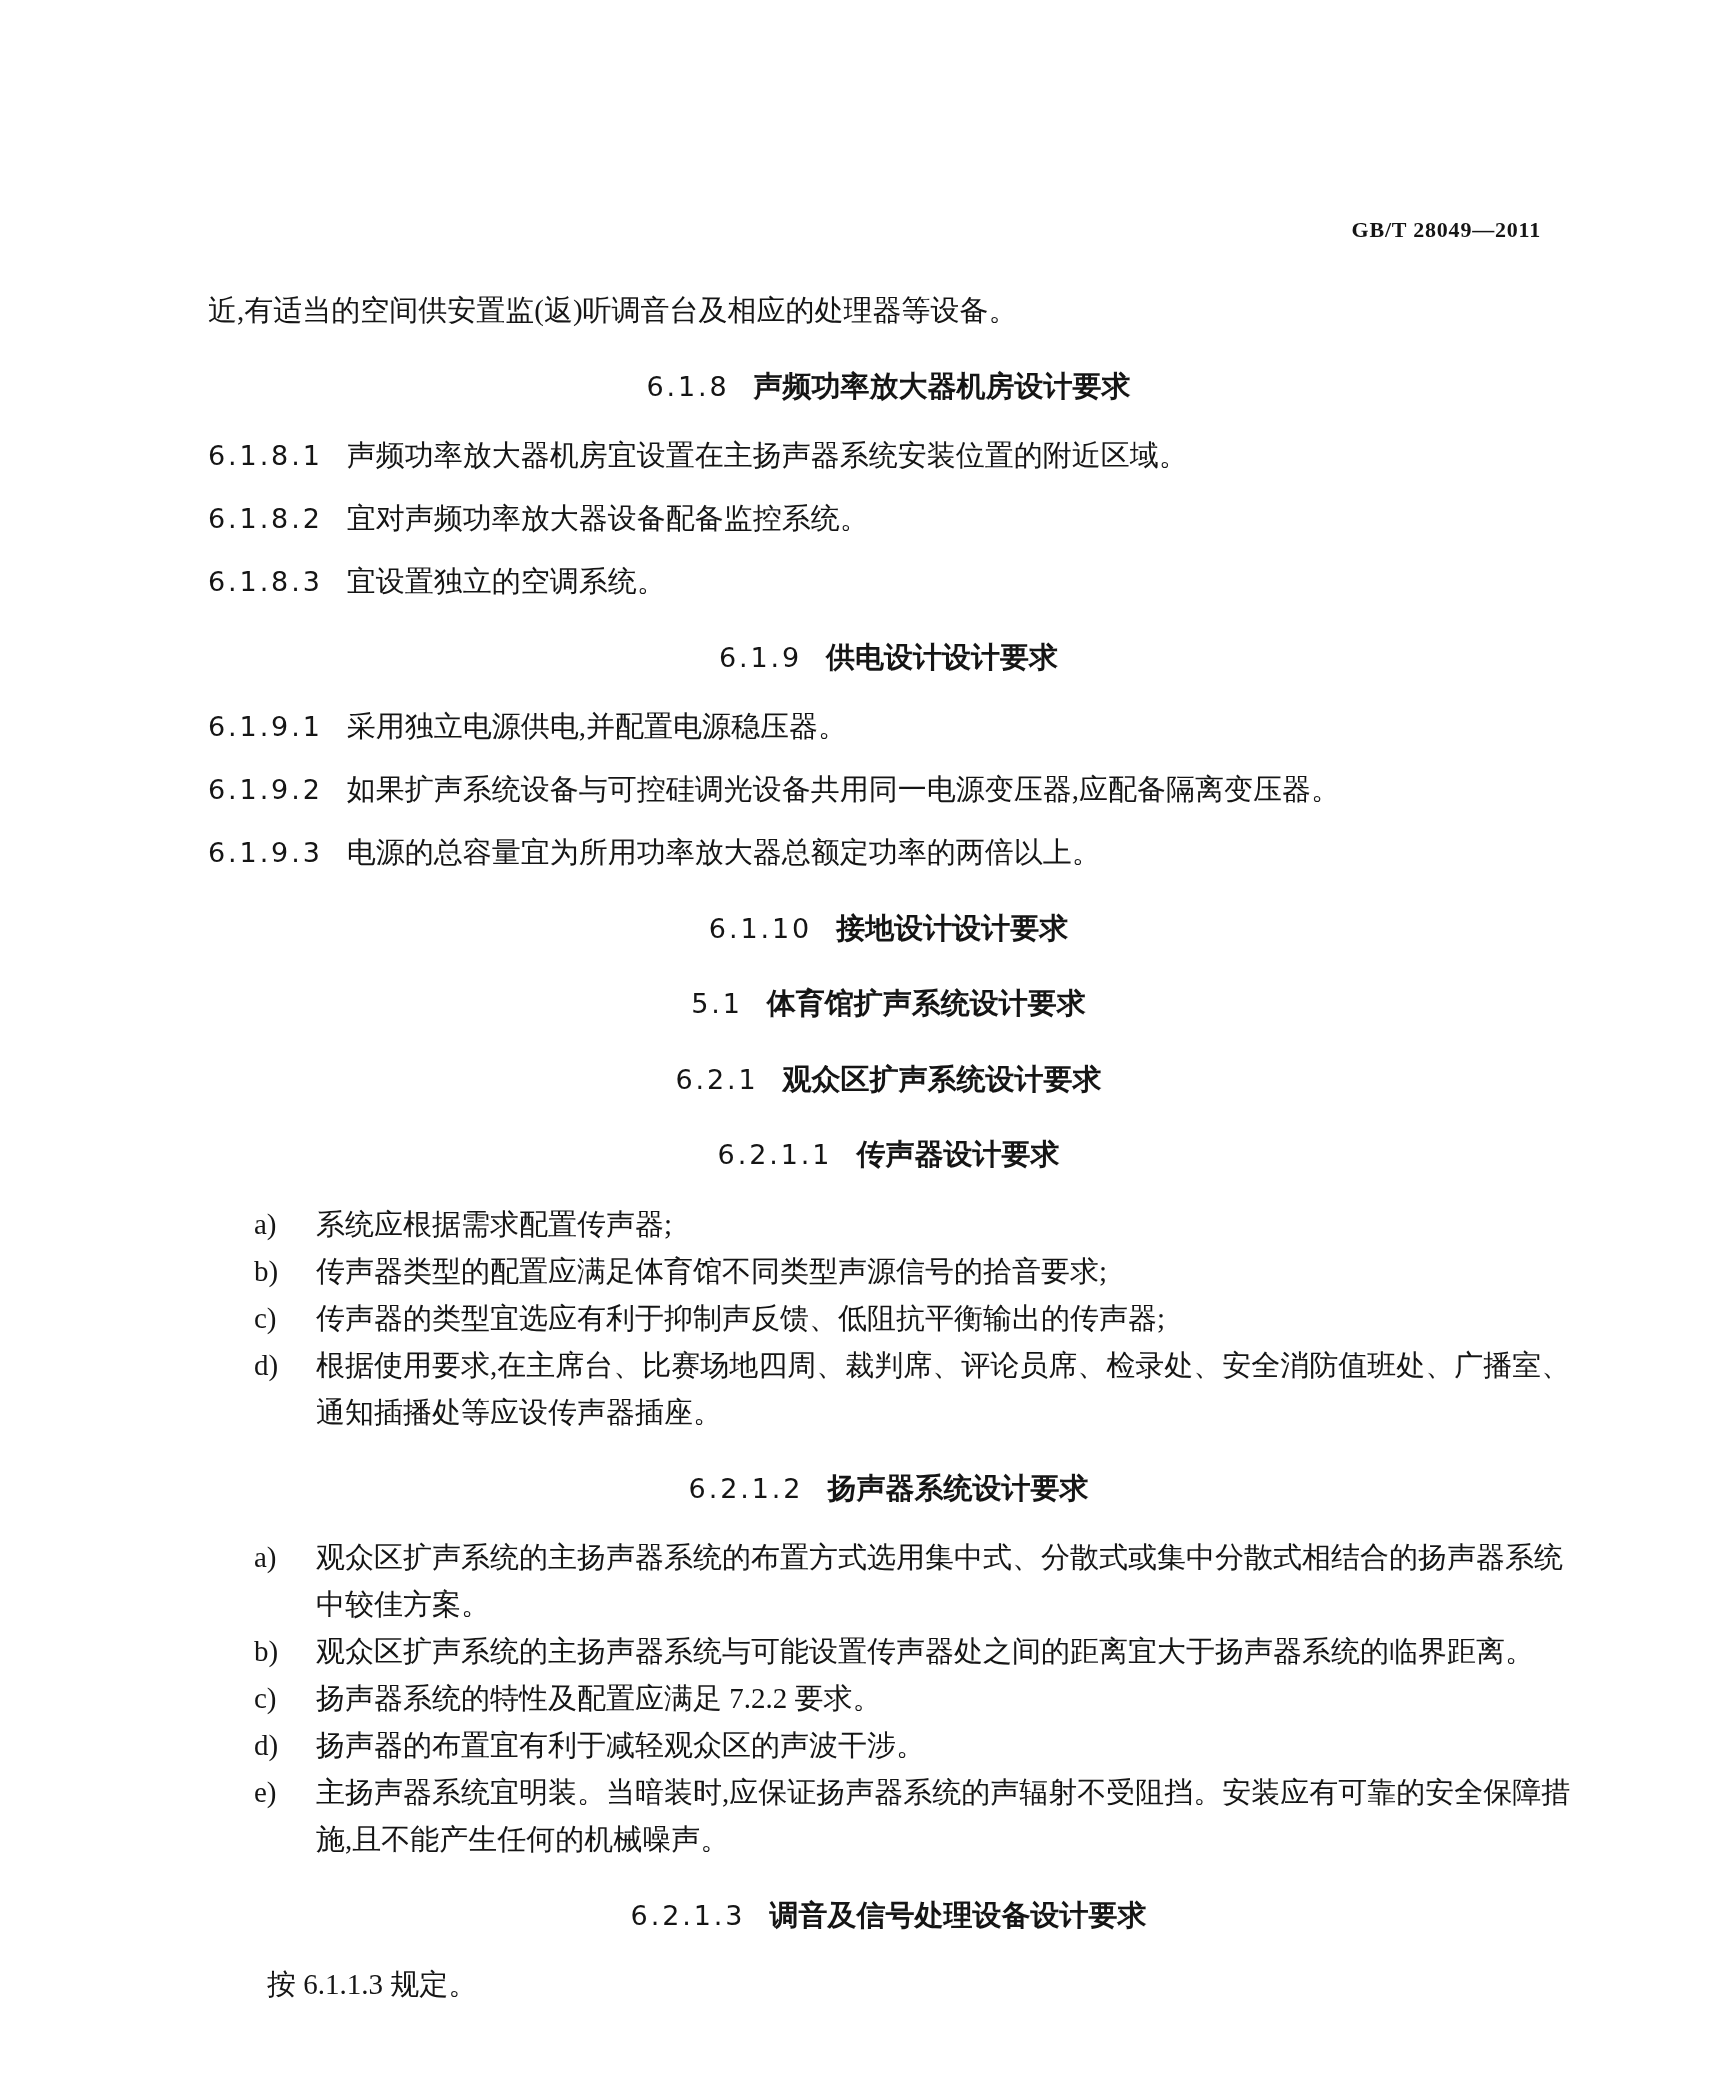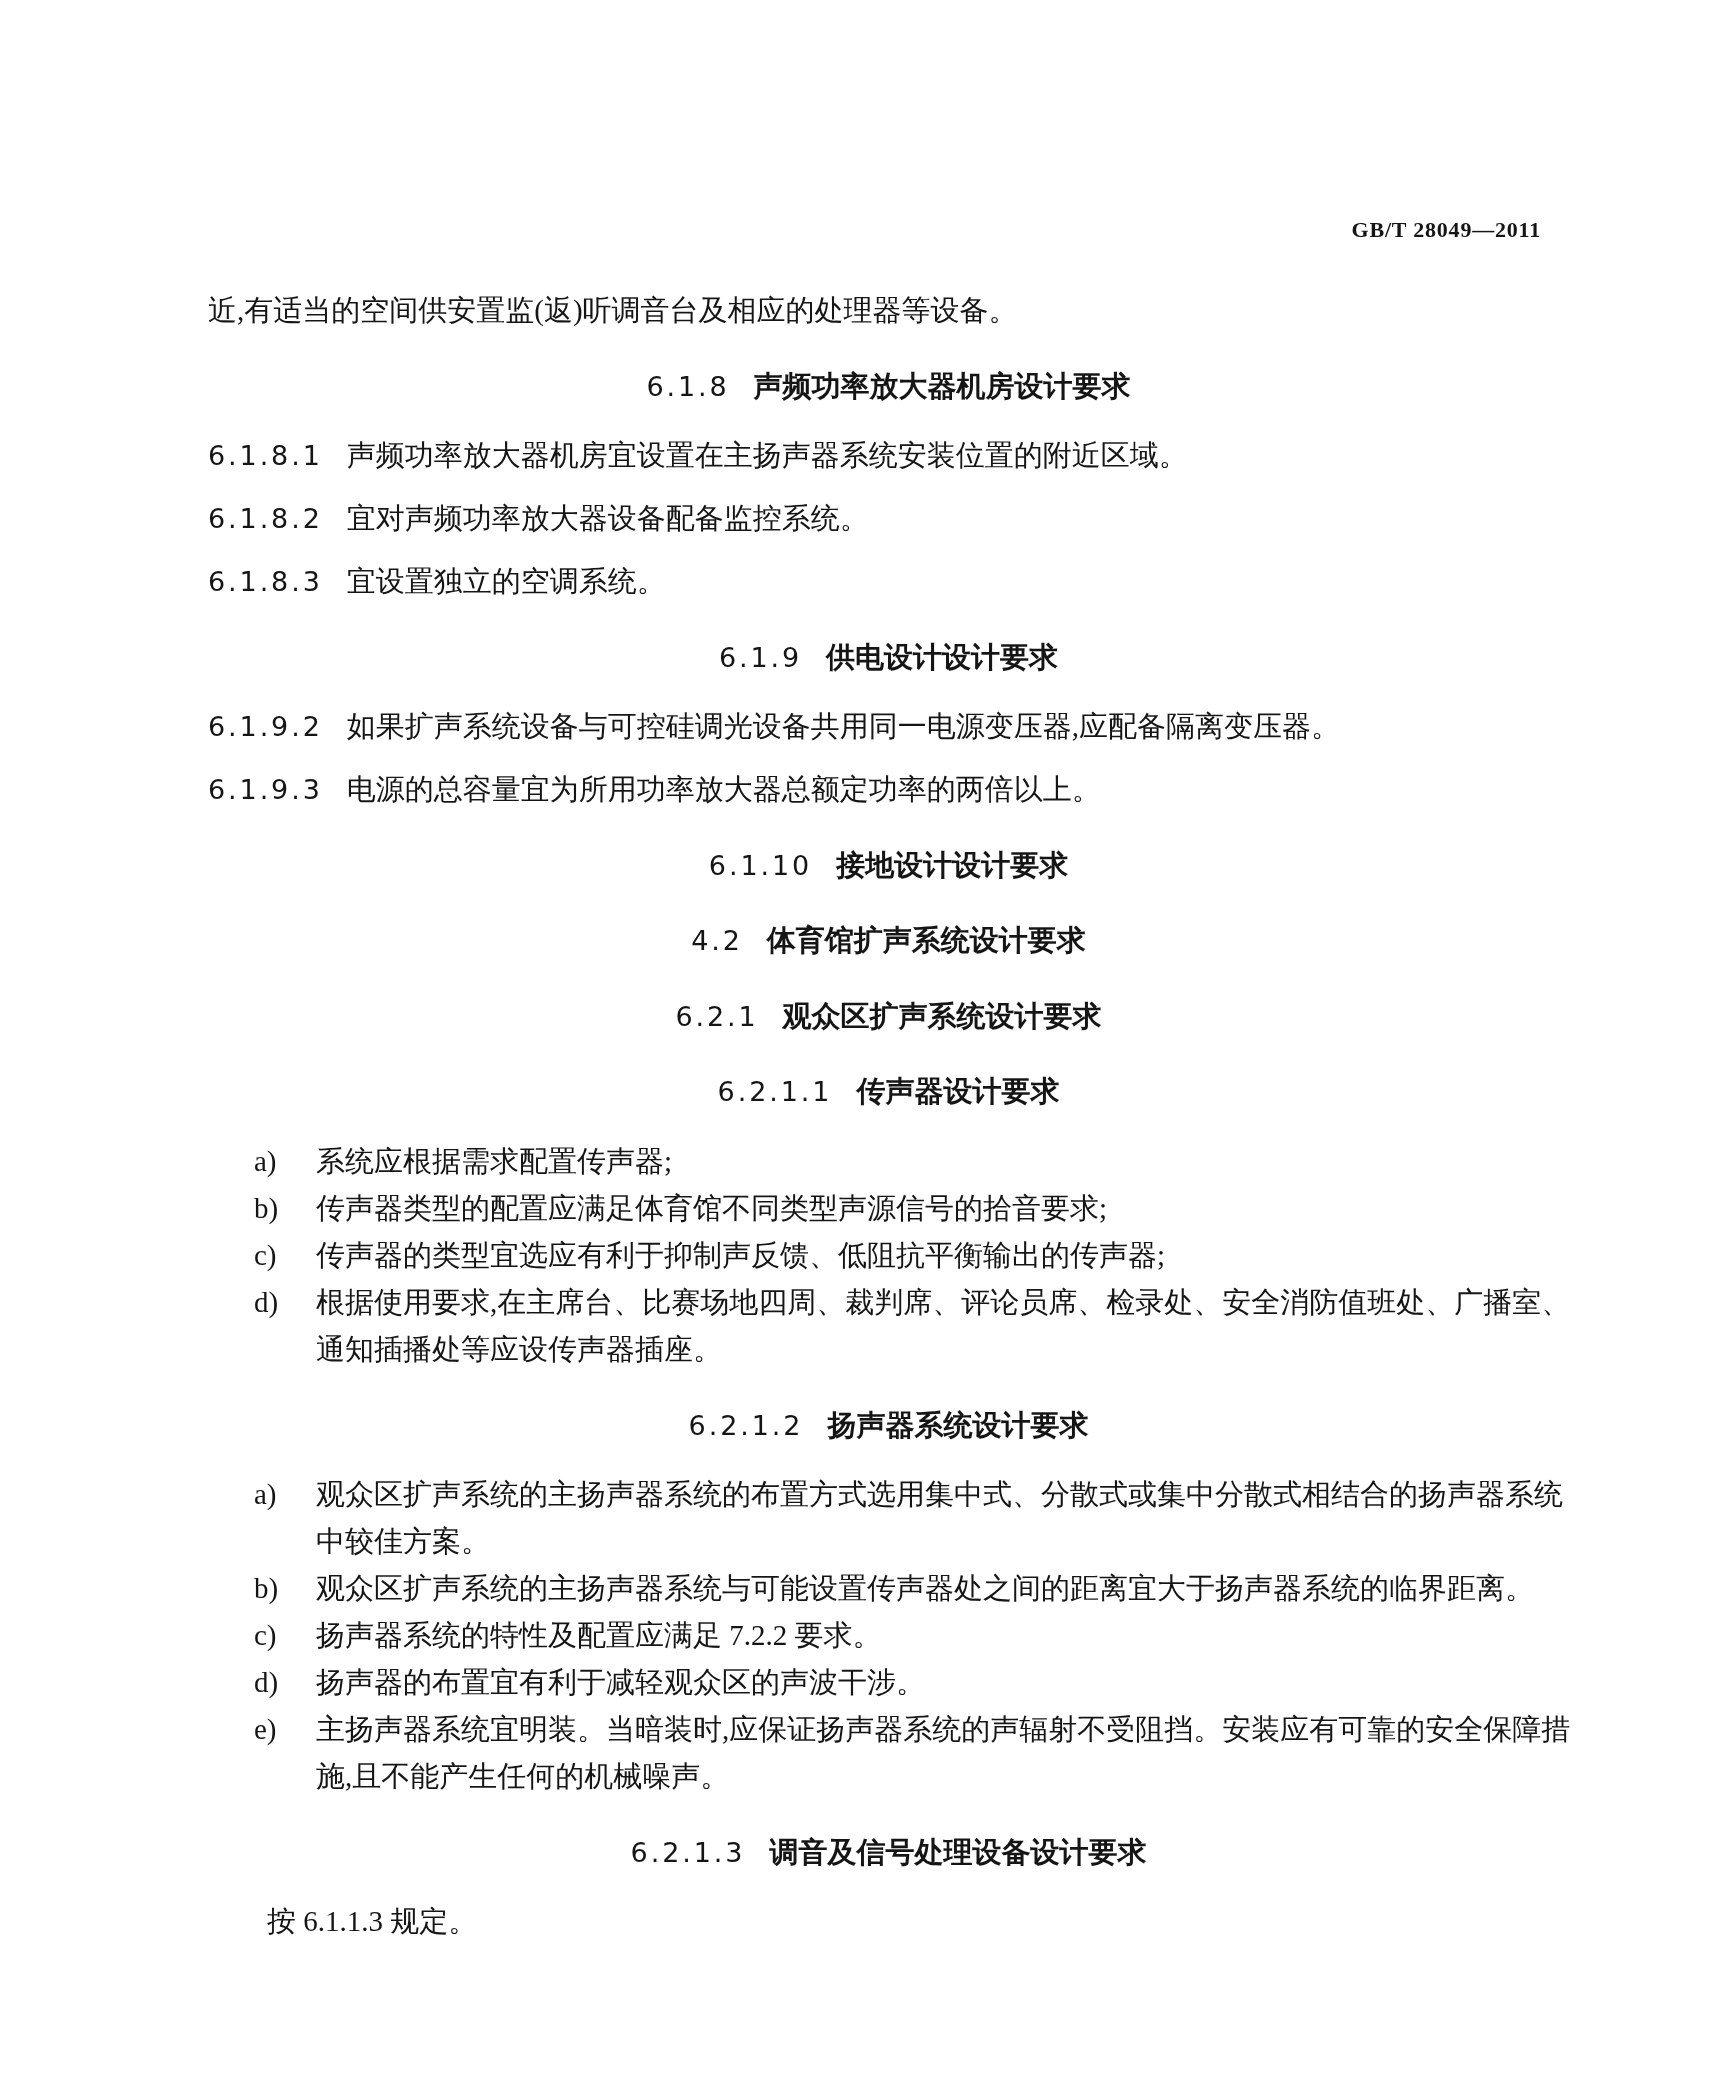--- a/index.html
+++ b/index.html
@@ -91,33 +91,36 @@
     </p>
     <p class="clause">
       <span class="num">6.1.8.3</span><span class="txt">宜设置独立的空调系统。</span>
     </p>
 
     <h3 class="heading">
       <span class="num">6.1.9</span><span class="title">供电设计设计要求</span>
     </h3>
 
     <p class="clause">
+      <span class="num">6.1.9.1</span><span class="txt">采用独立电源供电,并配置电源稳压器。</span>
+    </p>
+    <p class="clause">
       <span class="num">6.1.9.2</span><span class="txt">如果扩声系统设备与可控硅调光设备共用同一电源变压器,应配备隔离变压器。</span>
     </p>
     <p class="clause">
       <span class="num">6.1.9.3</span><span class="txt">电源的总容量宜为所用功率放大器总额定功率的两倍以上。</span>
     </p>
 
     <h3 class="heading">
       <span class="num">6.1.10</span><span class="title">接地设计设计要求</span>
     </h3>
 
 
     <h3 class="heading">
-      <span class="num">4.2</span><span class="title">体育馆扩声系统设计要求</span>
+      <span class="num">5.1</span><span class="title">体育馆扩声系统设计要求</span>
     </h3>
 
     <h3 class="heading">
       <span class="num">6.2.1</span><span class="title">观众区扩声系统设计要求</span>
     </h3>
 
     <h3 class="heading">
       <span class="num">6.2.1.1</span><span class="title">传声器设计要求</span>
     </h3>
 

